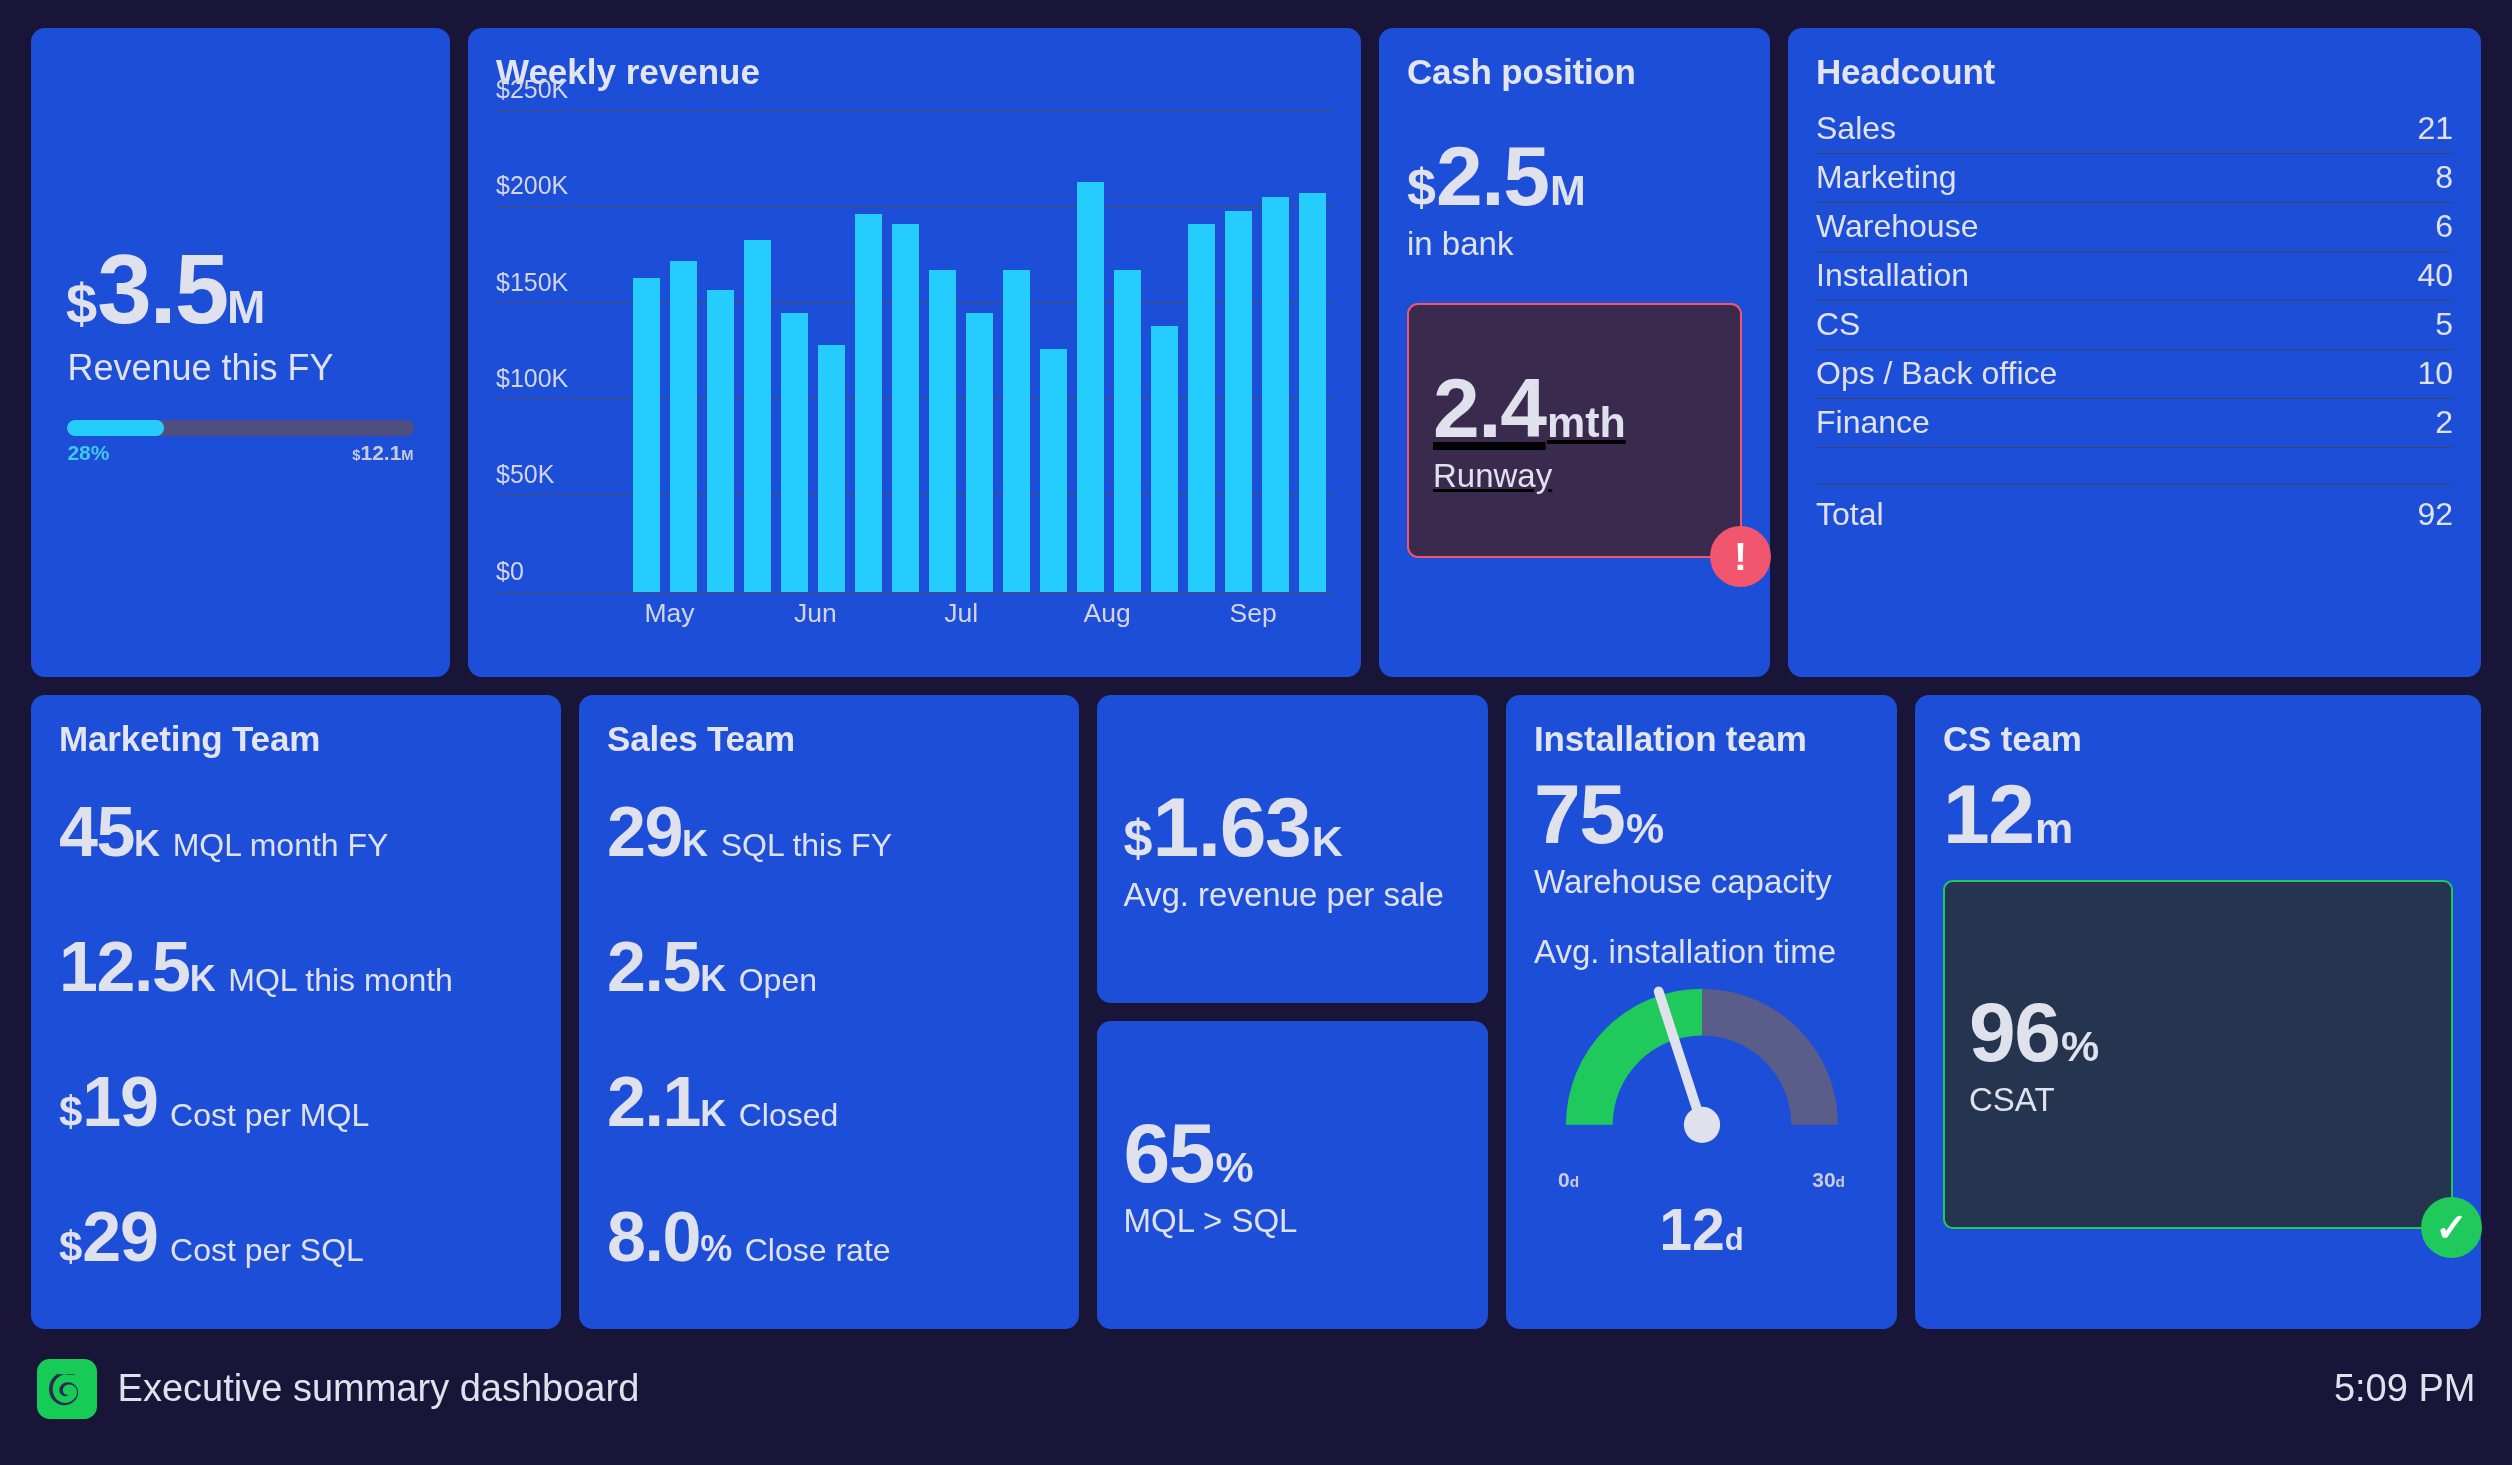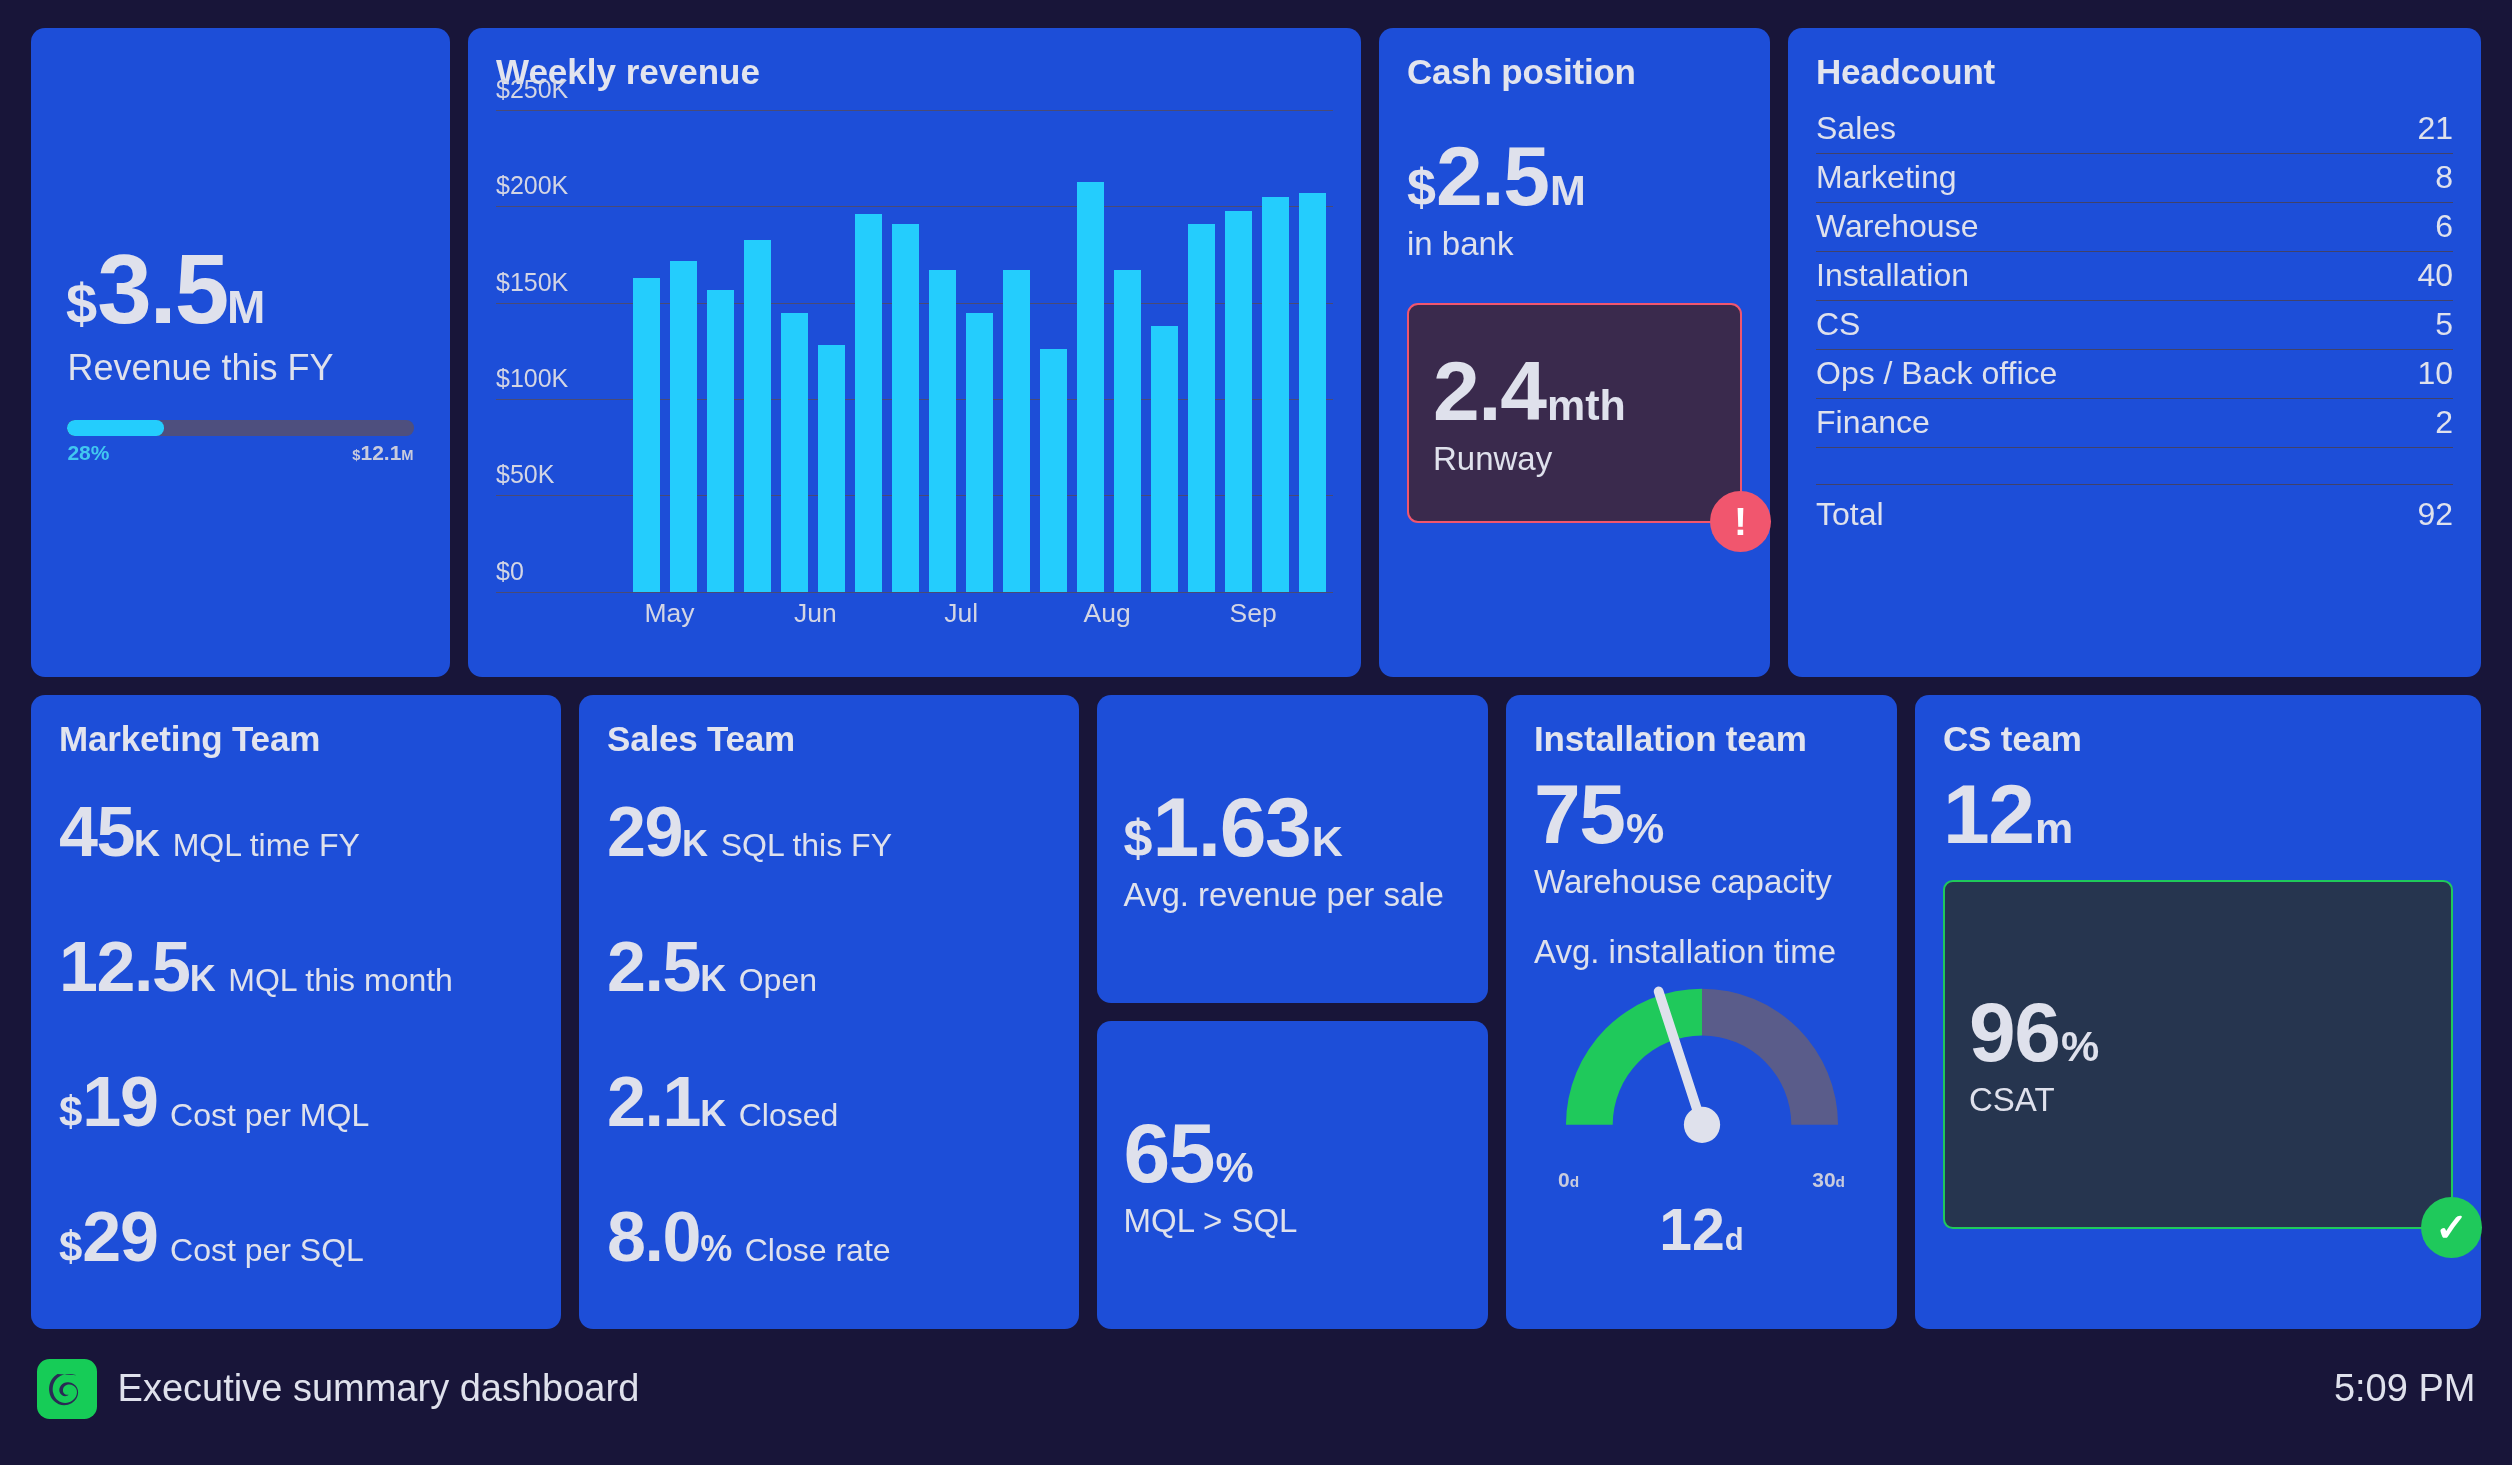--- a/index.html
+++ b/index.html
@@ -61,24 +61,25 @@
   .xlabels { position: relative; margin-left: 137px; margin-right: 7px; height: 42px; }
   .xlab { position: absolute; font-size: 26.5px; color: #d3d5e4; transform: translateX(-50%); top: 5.6px; }
   
   .cash-card { width: 391px; }
   .cash-big { display: flex; align-items: baseline; margin-top: 42px; }
   .alert-box {
     margin-top: 40px;
     border: 2.1px solid #f1566e;
     background: #3a2a4d;
     border-radius: 11px;
-    height: 220px;
+    height: 255px;
     padding: 0 24px;
     display: flex; flex-direction: column; justify-content: center;
     position: relative;
+    text-decoration: underline;
   }
   .badge {
     position: absolute; right: -31px; bottom: -31px;
     width: 61px; height: 61px; border-radius: 50%;
     display: flex; align-items: center; justify-content: center;
     font-size: 39px; font-weight: 700; color: #ffffff;
   }
   .badge-alert { background: #f1566e; }
   .badge-ok { background: #1fc95b; }
   
@@ -261,21 +262,21 @@
   </div>
 
   <div class="row row-mid">
 
     <div class="card card-pad team-card mkt-card">
       <div class="card-title">Marketing Team</div>
       <div class="team-list" id="mktList">
           <div class="t-metric">
             <span class="t-val">45</span>
             <span class="t-unit">K</span>
-            <span class="t-lab">MQL time FY</span>
+            <span class="t-lab">MQL month FY</span>
           </div>
           <div class="t-metric">
             <span class="t-val">12.5</span>
             <span class="t-unit">K</span>
             <span class="t-lab">MQL this month</span>
           </div>
           <div class="t-metric">
             <span class="t-cur">$</span>
             <span class="t-val">19</span>
             <span class="t-lab">Cost per MQL</span>

